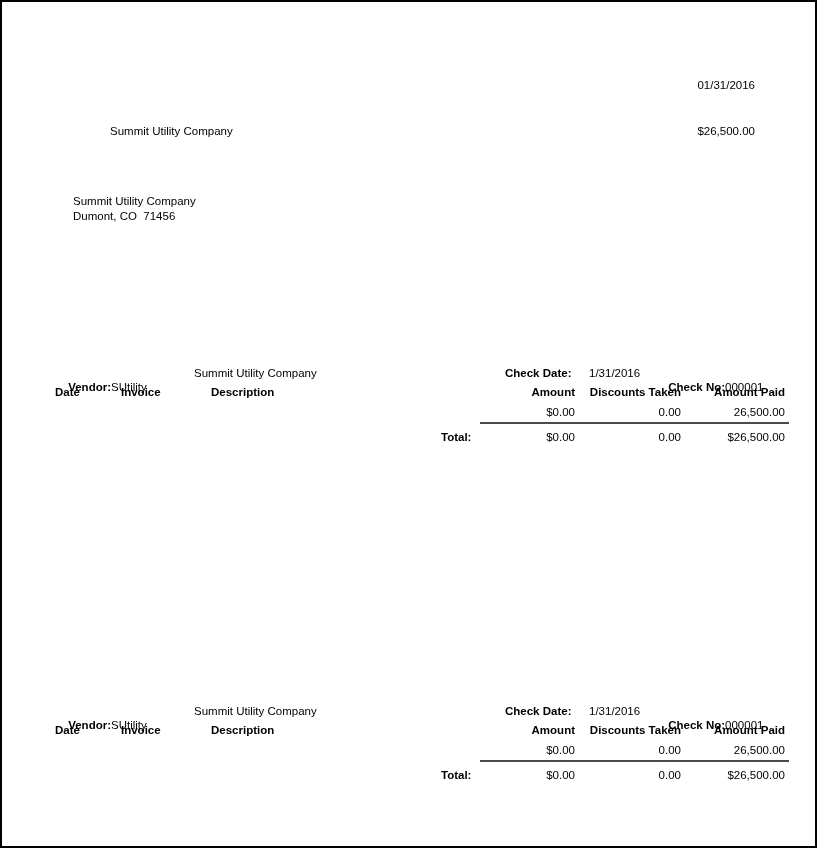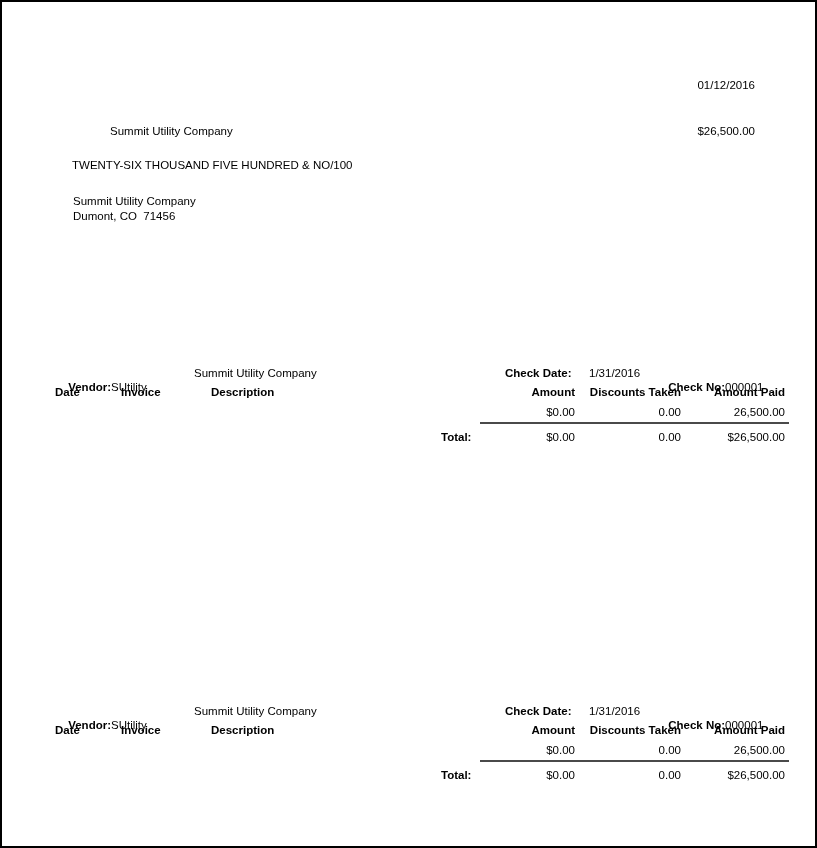--- a/index.html
+++ b/index.html
@@ -26,27 +26,26 @@
     width: 309px;
     height: 2px;
     background: #4a4a4a;
   }
 </style>
 </head>
 <body>
 
 <div class="page">
 
-  <div class="abs" style="top:76px; right:60px;">01/12/2016</div>
+  <div class="abs" style="top:76px; right:60px;">01/31/2016</div>
 
   <div class="abs" style="top:122px; left:108px;">Summit Utility Company</div>
 
   <div class="abs" style="top:122px; right:60px;">$26,500.00</div>
 
-  <div class="abs" style="top:156px; left:70px;">TWENTY-SIX THOUSAND FIVE HUNDRED &amp; NO/100</div>
 
   <div class="abs" style="top:192px; left:71px;">Summit Utility Company</div>
 
   <div class="abs" style="top:207px; left:71px;">Dumont, CO  71456</div>
 
   <div class="stub" style="top:364px;">
     <div class="abs" style="top:0; left:47px;">
       <span class="b">Vendor:</span><span>SUtility</span>
     </div>
     <div class="abs" style="top:0; left:192px;">Summit Utility Company</div>

